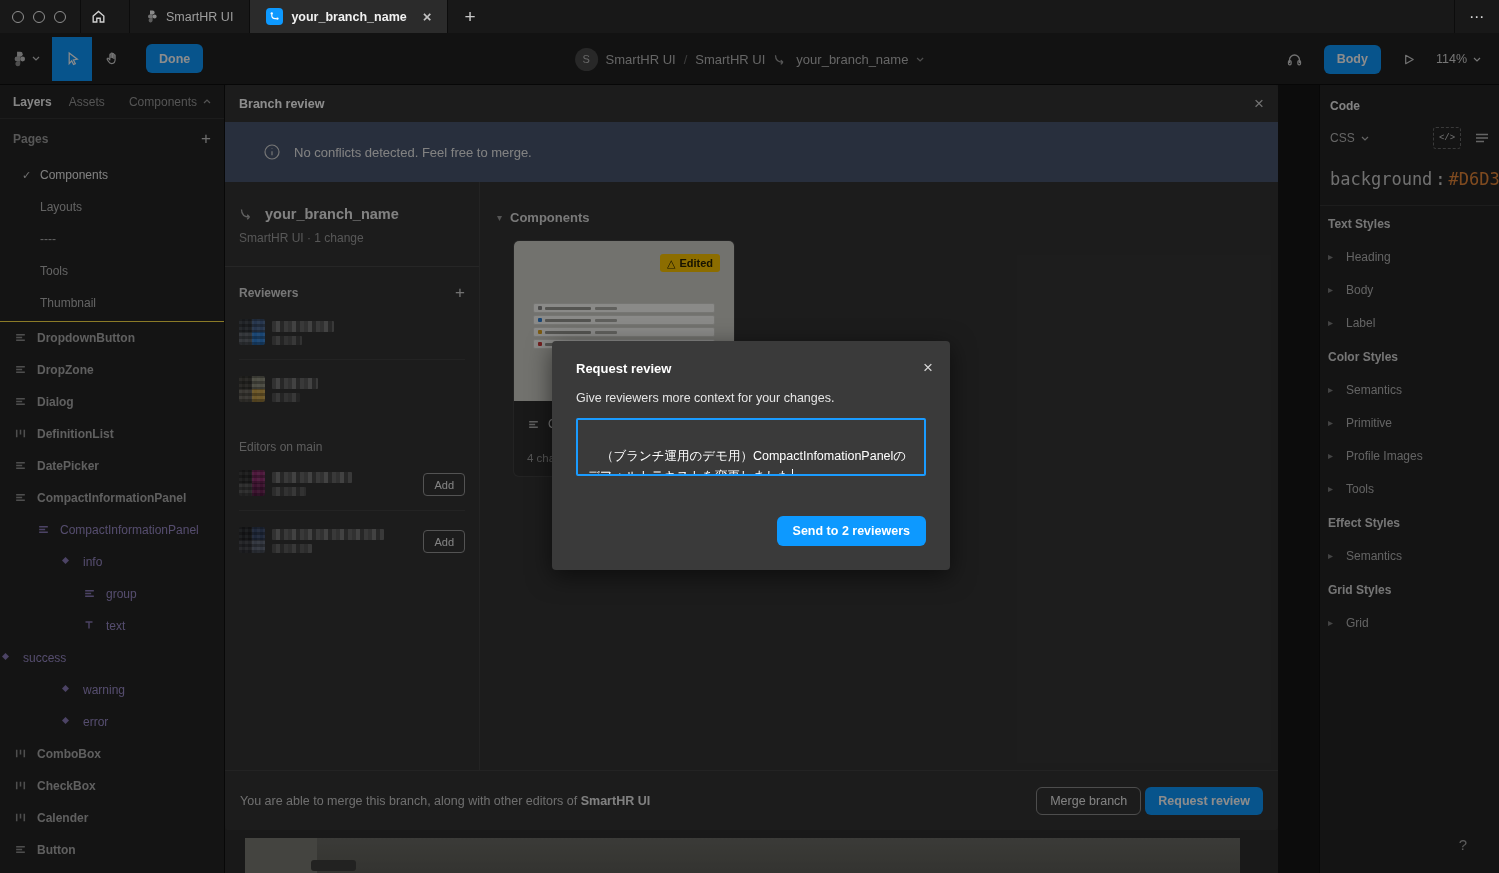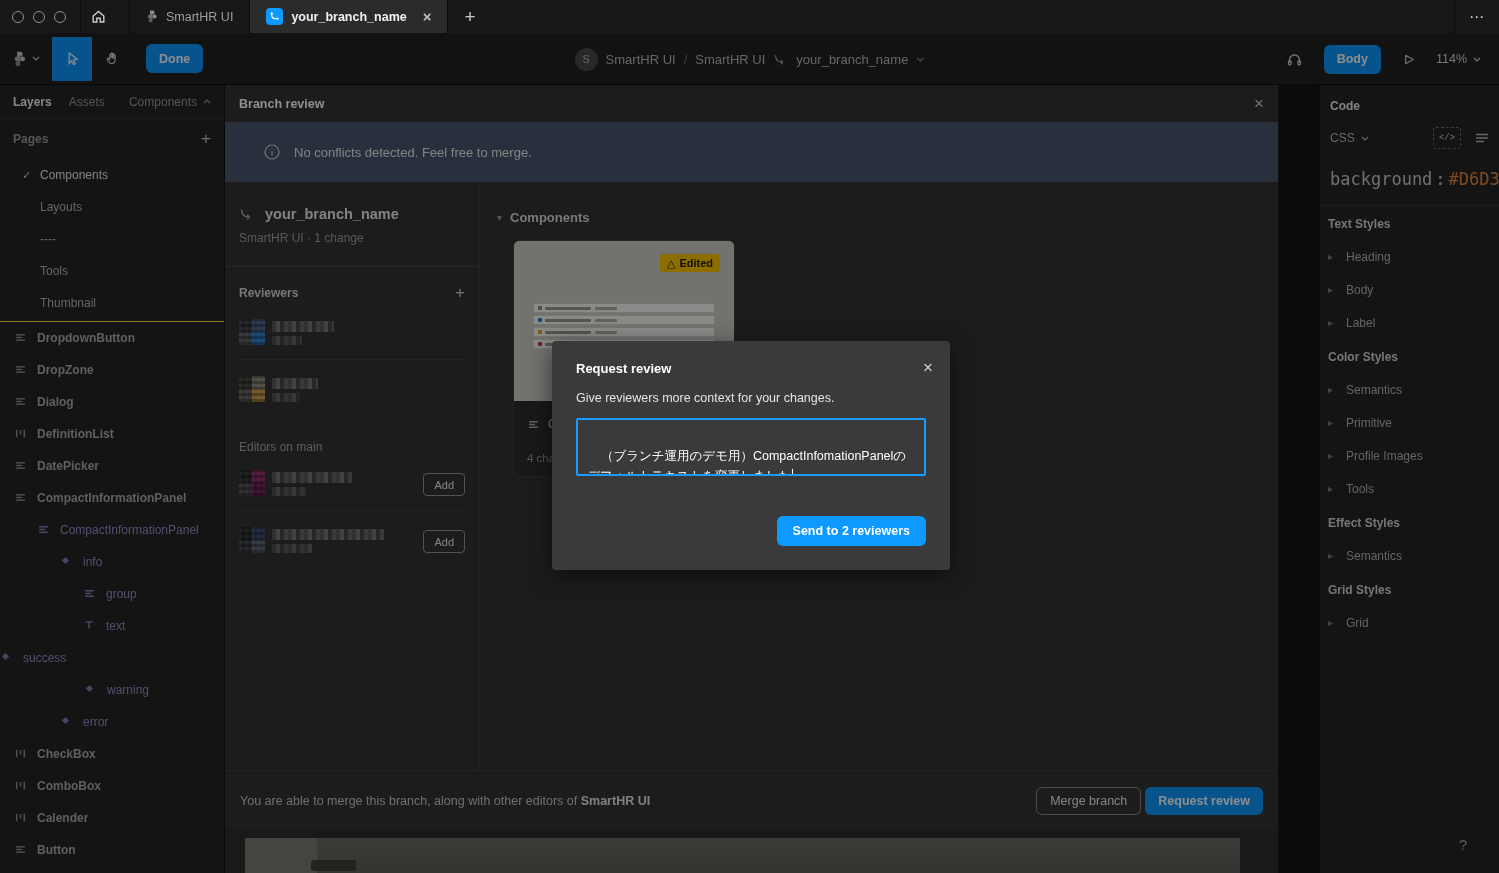--- a/index.html
+++ b/index.html
@@ -364,21 +364,21 @@
         <span>text</span>
       </div>
       <div class="layer-row variant" style="">
         <span class="icon licon">
           <svg width="11" height="11" viewBox="0 0 12 12" fill="currentColor">
             <rect x="3.3" y="3.3" width="5.4" height="5.4" transform="rotate(45 6 6)"></rect>
           </svg>
         </span>
         <span>success</span>
       </div>
-      <div class="layer-row variant" style="padding-left: 60px; margin-left: 24px;">
+      <div class="layer-row variant" style="padding-left: 60px;">
         <span class="icon licon">
           <svg width="11" height="11" viewBox="0 0 12 12" fill="currentColor">
             <rect x="3.3" y="3.3" width="5.4" height="5.4" transform="rotate(45 6 6)"></rect>
           </svg>
         </span>
         <span>warning</span>
       </div>
       <div class="layer-row variant" style="padding-left: 60px; align-items: center;">
         <span class="icon licon">
           <svg width="11" height="11" viewBox="0 0 12 12" fill="currentColor">
@@ -386,29 +386,29 @@
           </svg>
         </span>
         <span>error</span>
       </div>
       <div class="layer-row" style="padding-left: 14px;">
         <span class="icon licon">
           <svg width="13" height="13" viewBox="0 0 12 12" fill="none" stroke="currentColor" stroke-width="1.4">
             <path d="M2.5 2.5v7M6 2.5v4.5M9.5 2.5v7"></path>
           </svg>
         </span>
+        <span>ComboBox</span>
+      </div>
+      <div class="layer-row" style="padding-left: 14px;">
+        <span class="icon licon">
+          <svg width="13" height="13" viewBox="0 0 12 12" fill="none" stroke="currentColor" stroke-width="1.4">
+            <path d="M2.5 2.5v7M6 2.5v4.5M9.5 2.5v7"></path>
+          </svg>
+        </span>
         <span>CheckBox</span>
-      </div>
-      <div class="layer-row" style="padding-left: 14px;">
-        <span class="icon licon">
-          <svg width="13" height="13" viewBox="0 0 12 12" fill="none" stroke="currentColor" stroke-width="1.4">
-            <path d="M2.5 2.5v7M6 2.5v4.5M9.5 2.5v7"></path>
-          </svg>
-        </span>
-        <span>ComboBox</span>
       </div>
       <div class="layer-row" style="padding-left: 14px;">
         <span class="icon licon">
           <svg width="13" height="13" viewBox="0 0 12 12" fill="none" stroke="currentColor" stroke-width="1.4">
             <path d="M2.5 2.5v7M6 2.5v4.5M9.5 2.5v7"></path>
           </svg>
         </span>
         <span>Calender</span>
       </div>
       <div class="layer-row" style="padding-left: 14px;">

